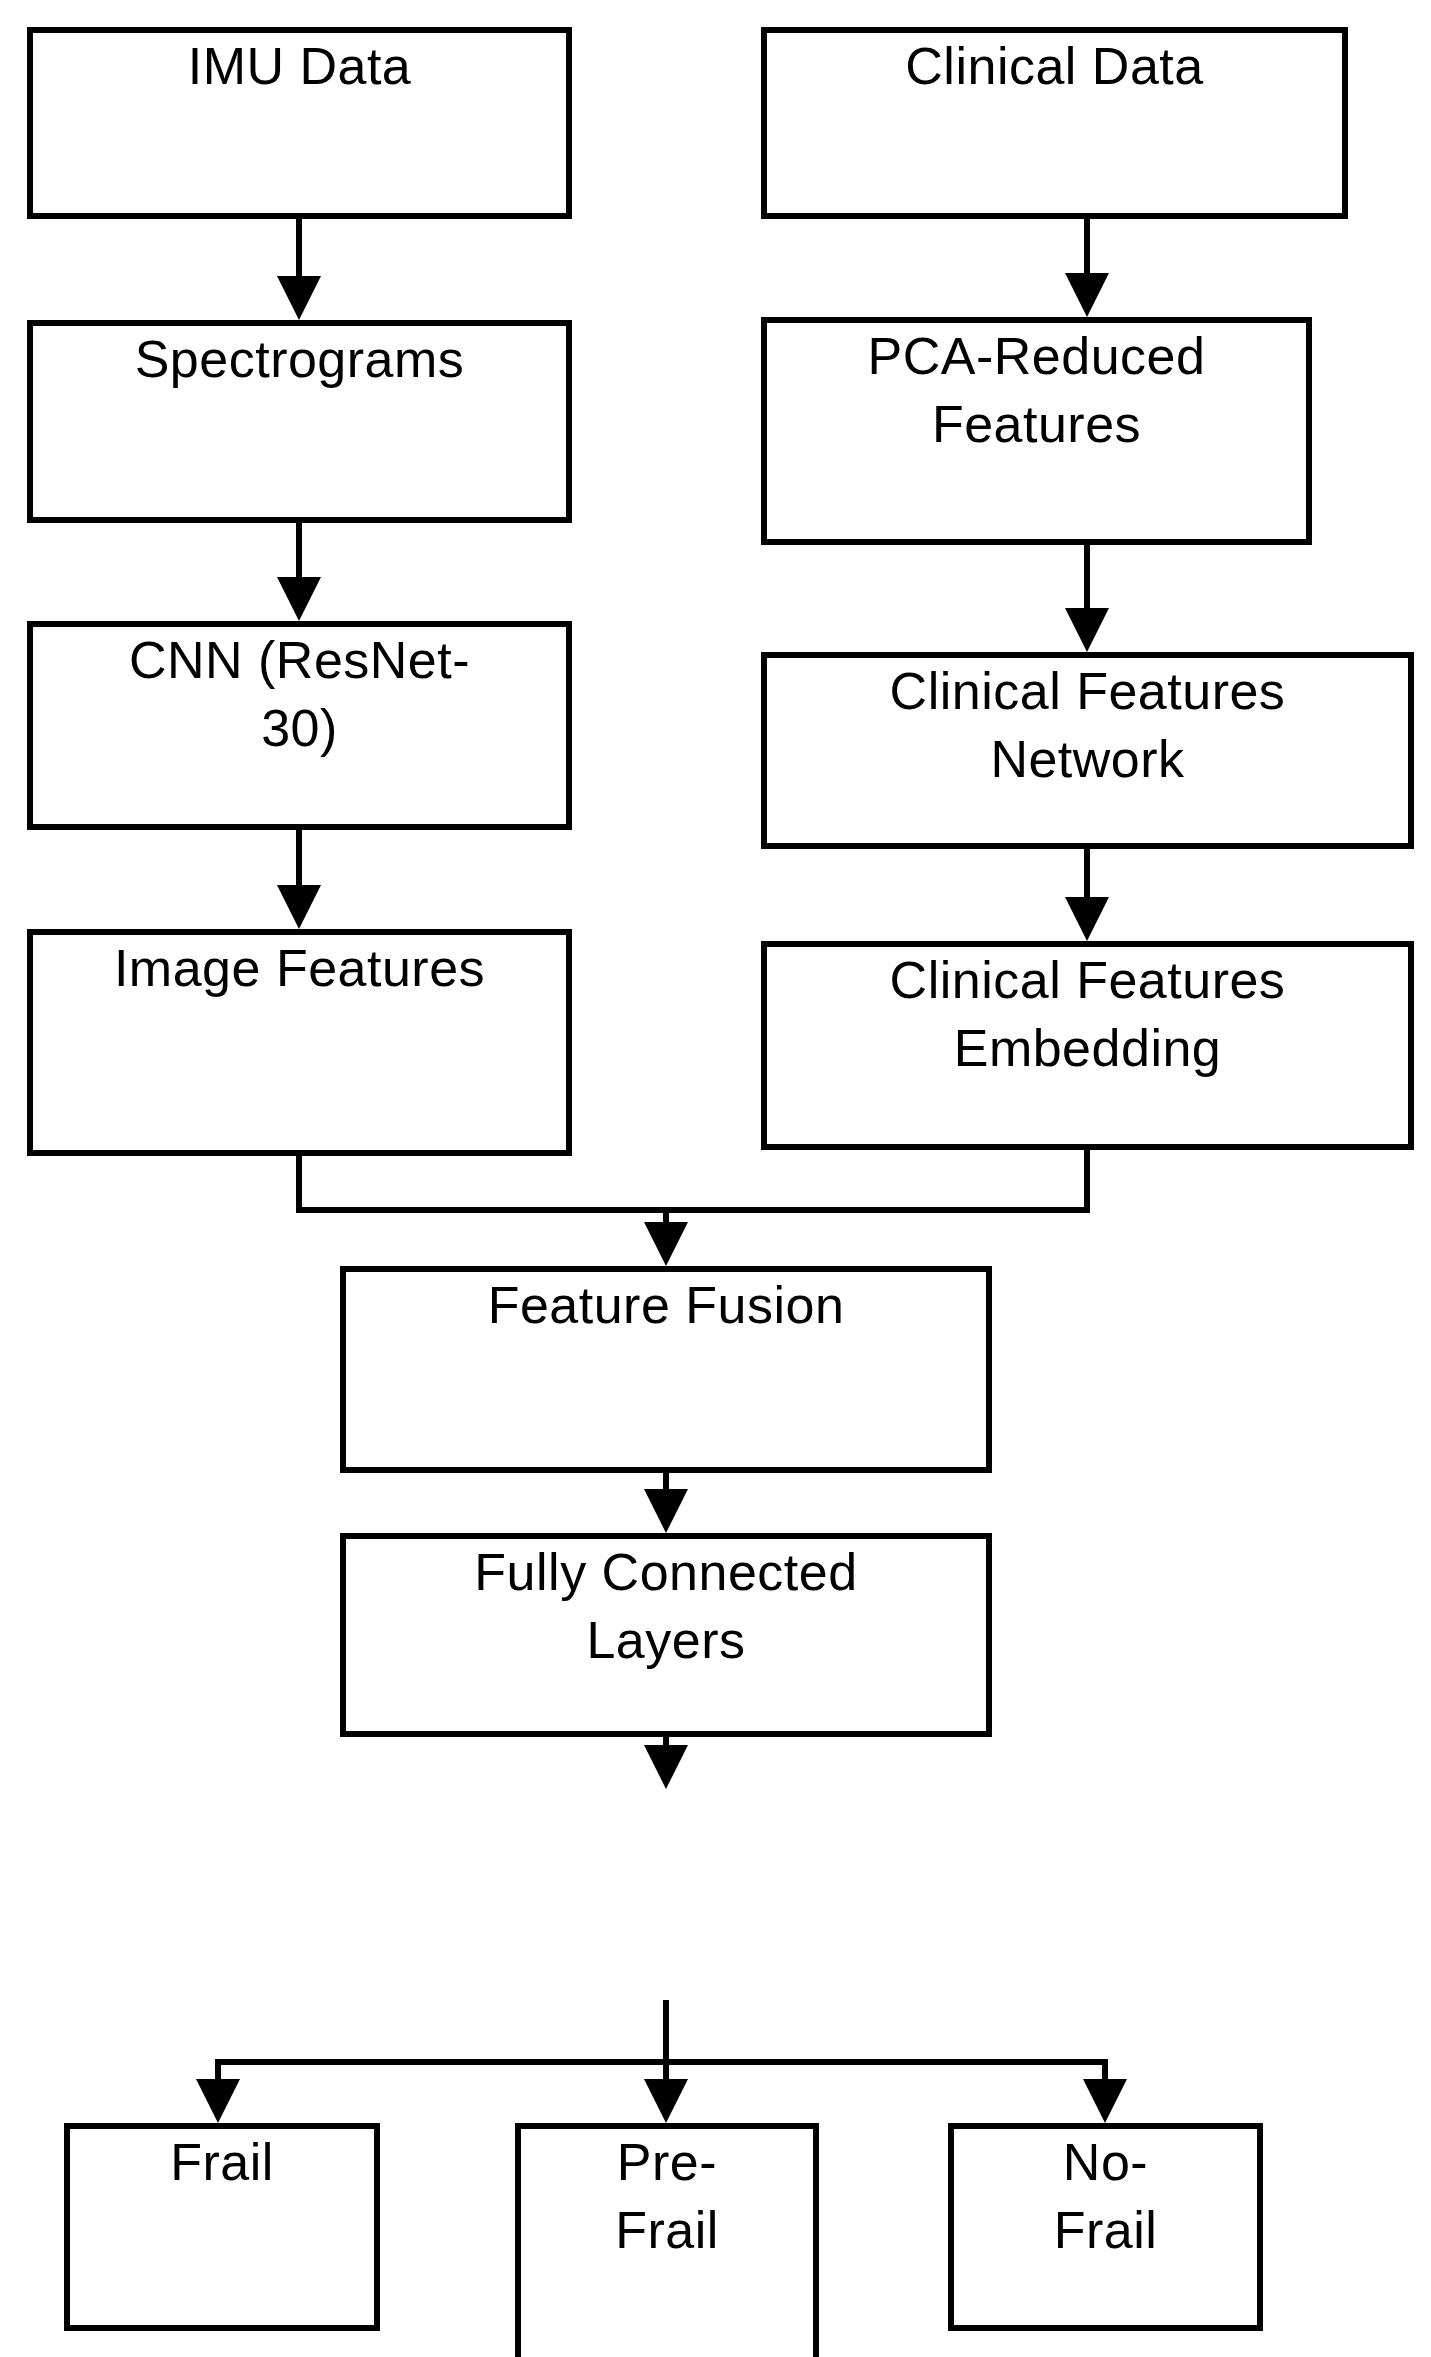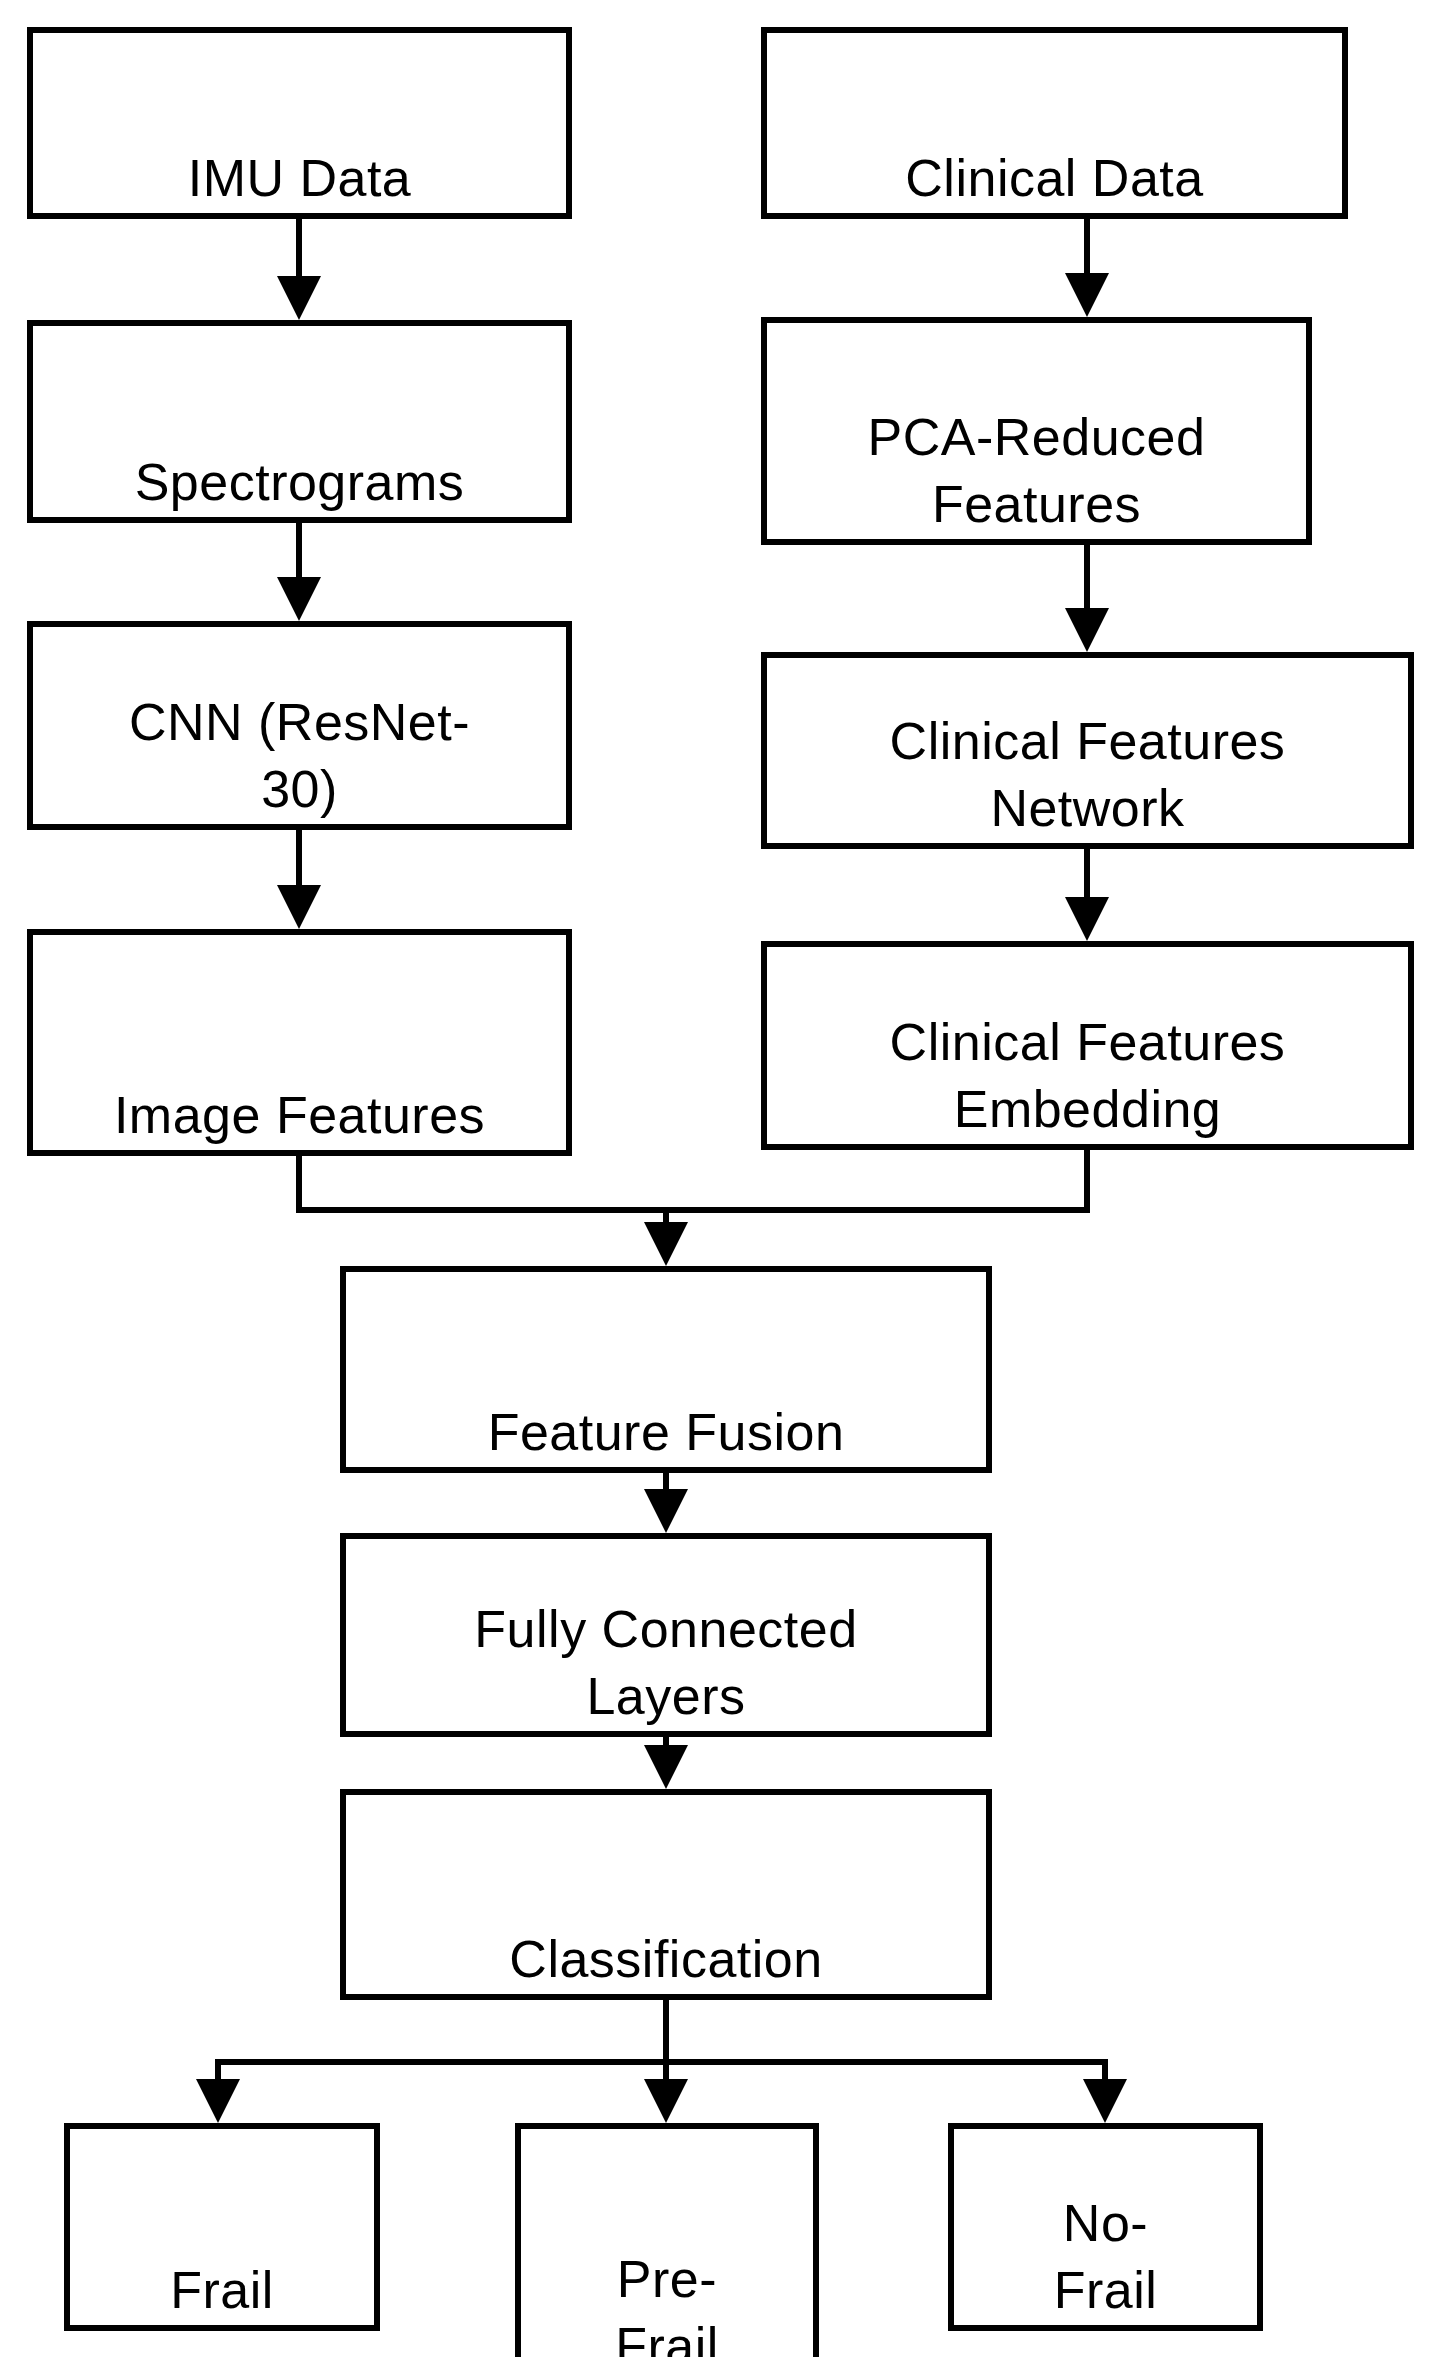--- a/index.html
+++ b/index.html
@@ -16,21 +16,21 @@
     height: 2357px;
     background: var(--background);
     font-family: "Liberation Sans", sans-serif;
     overflow: hidden;
   }
   .node {
     position: absolute;
     border: 6px solid var(--line);
     background: var(--box-fill);
     display: flex;
-    align-items: flex-end;
+    align-items: flex-start;
     justify-content: center;
   }
   .node span {
     color: var(--text);
     font-size: 52px;
     line-height: 1.3;
     text-align: center;
     white-space: pre-line;
     letter-spacing: 0.5px;
   }
@@ -96,23 +96,20 @@
 
   <div class="node" style="left:340px; top:1266px; width:652px; height:207px">
     <span>Feature Fusion</span>
   </div>
 
   <div class="node" style="left:340px; top:1533px; width:652px; height:204px">
     <span>Fully Connected
 Layers</span>
   </div>
 
-  <div class="node" style="left:340px; top:1789px; width:652px; height:211px">
-    <span>Classification</span>
-  </div>
 
   <div class="node" style="left:64px; top:2123px; width:316px; height:208px">
     <span>Frail</span>
   </div>
 
   <div class="node" style="left:515px; top:2123px; width:304px; height:264px">
     <span>Pre-
 Frail</span>
   </div>
 

